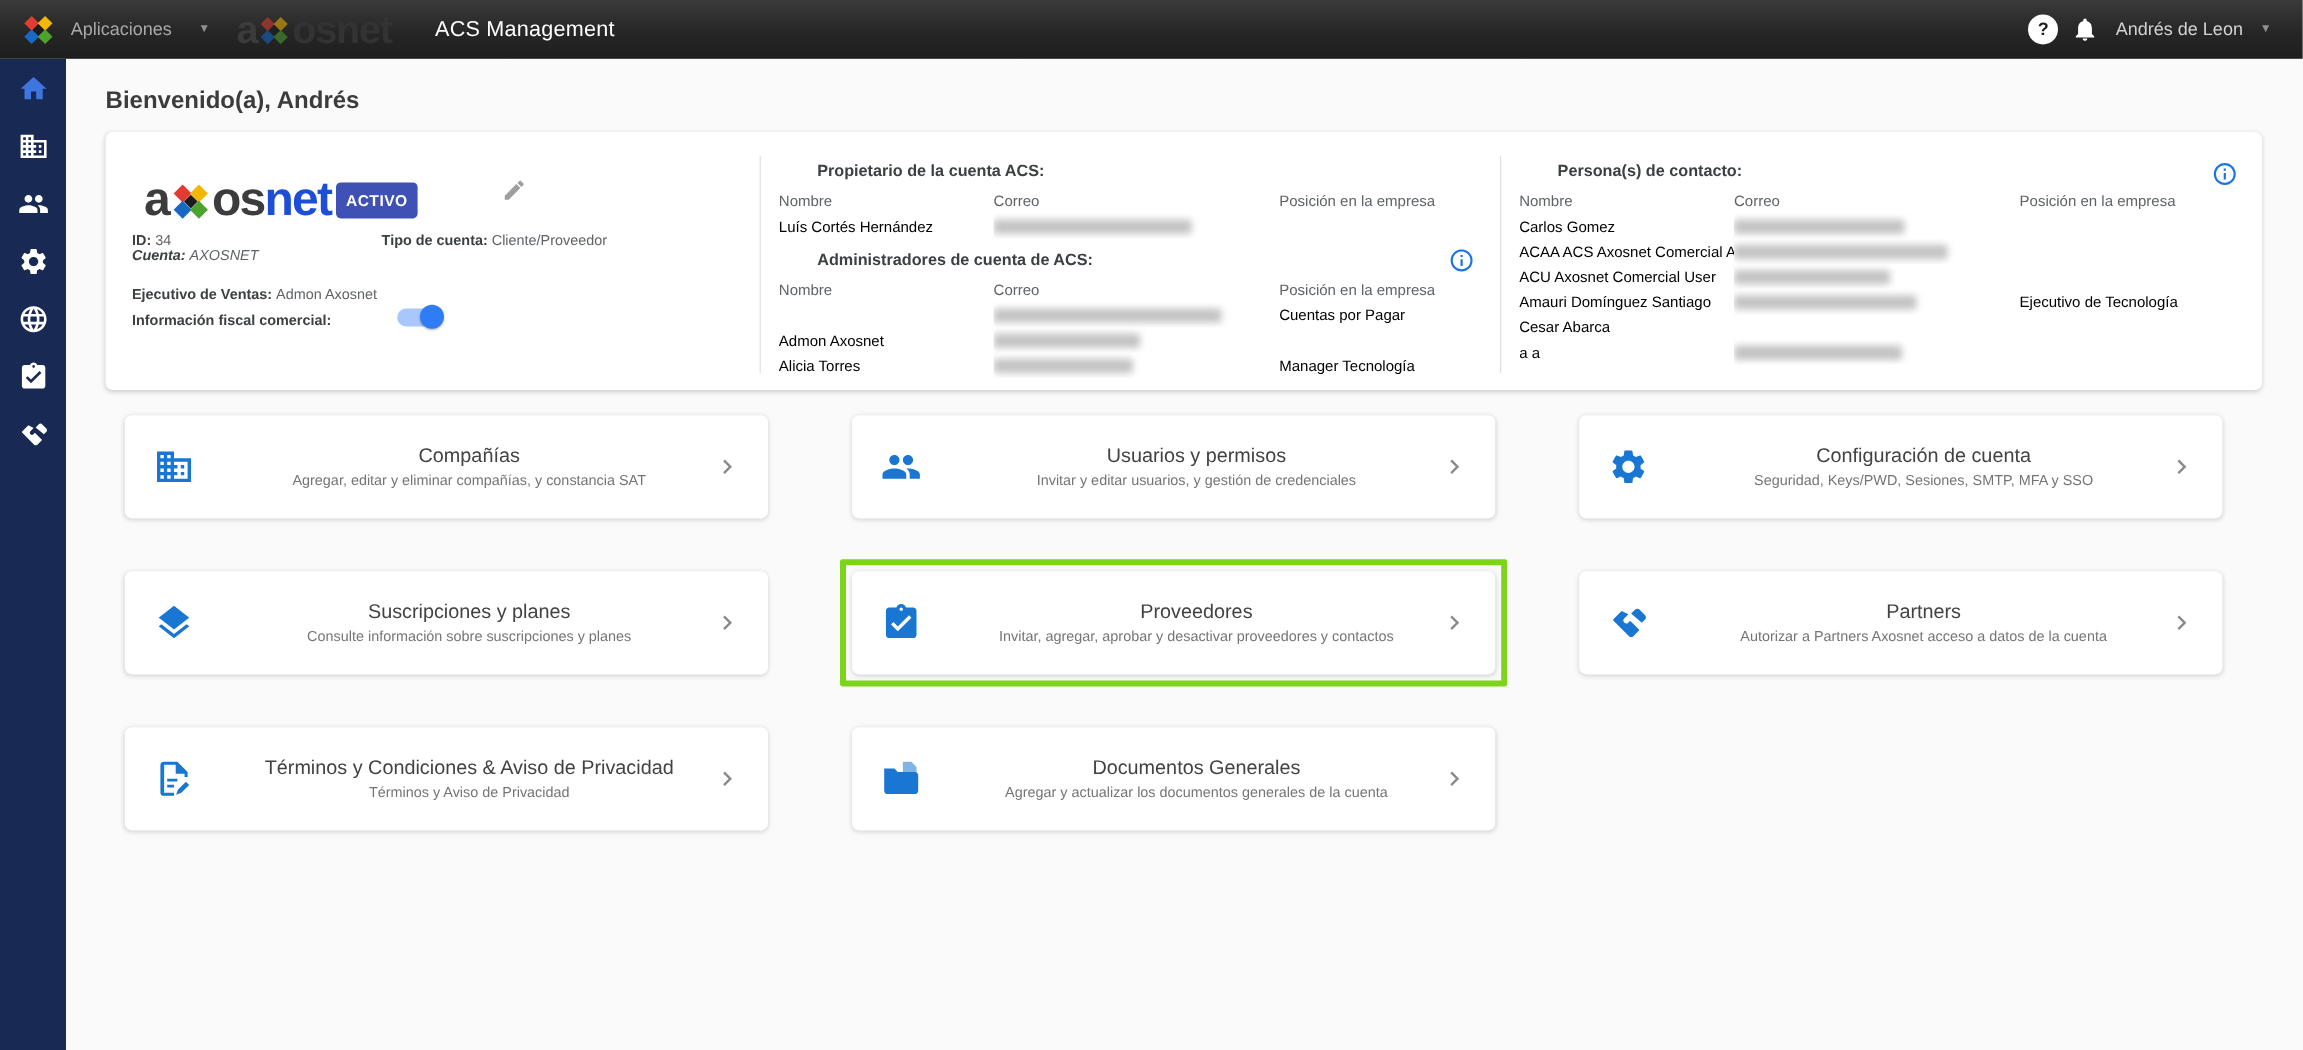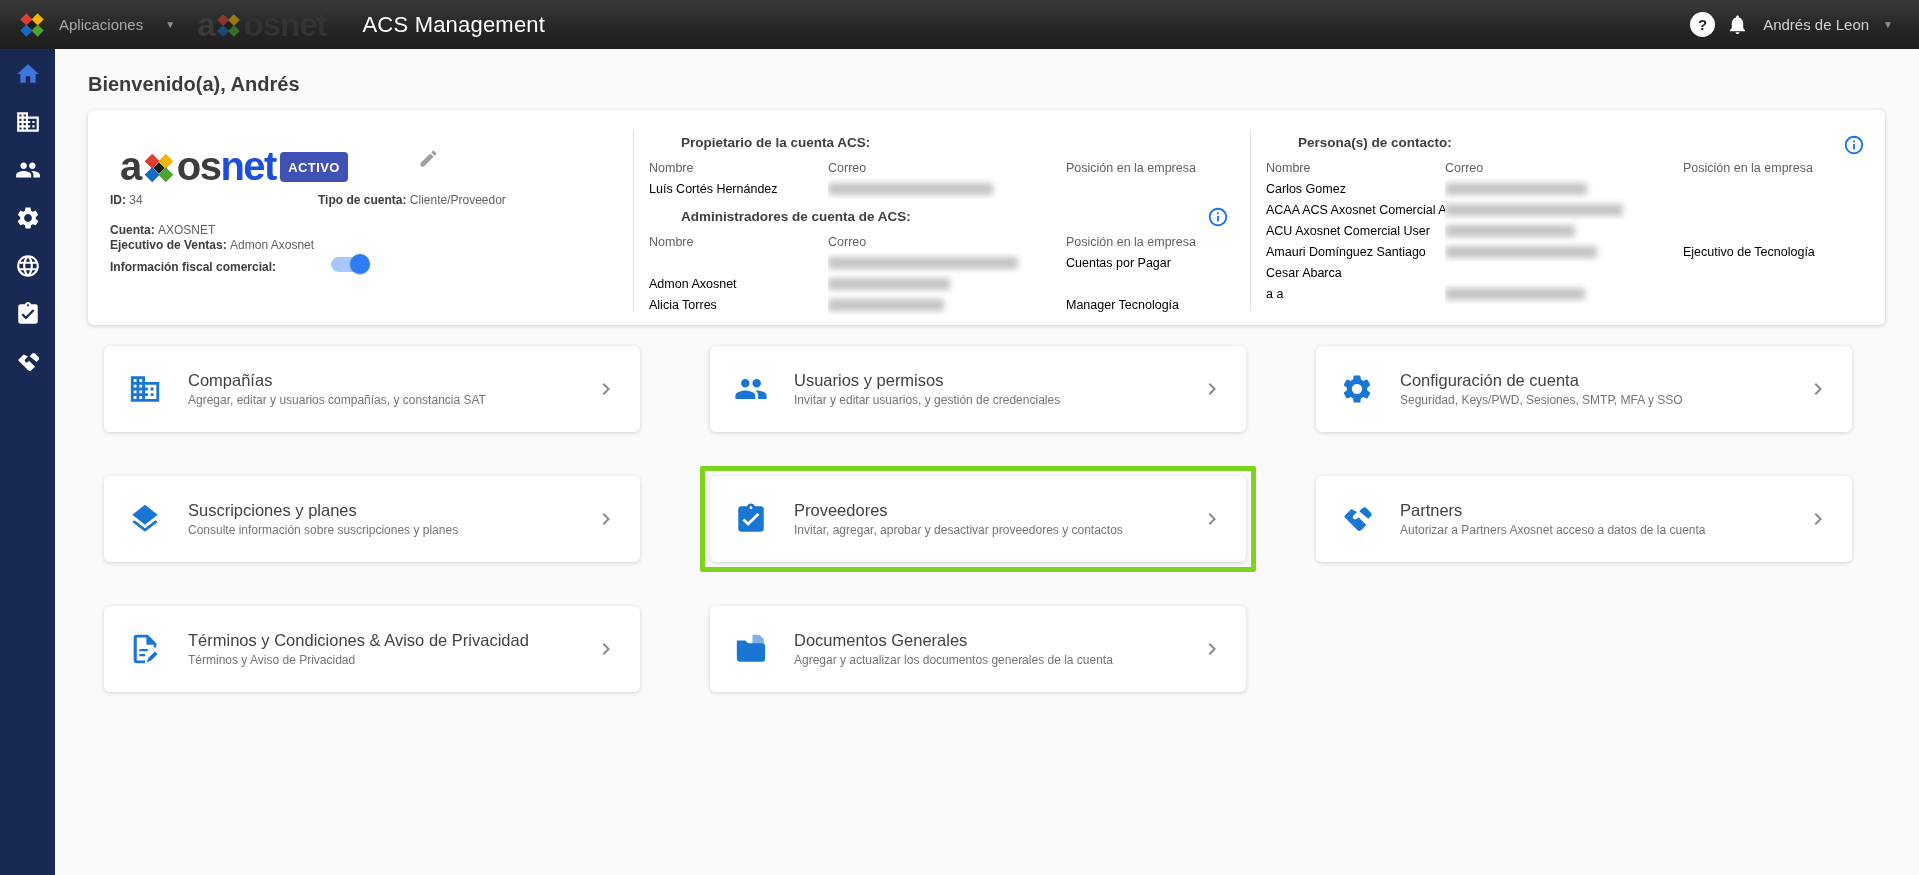--- a/index.html
+++ b/index.html
@@ -6,21 +6,21 @@
   html,body { width:1919px; height:875px; overflow:hidden; font-family:"Liberation Sans",sans-serif; background:#fafafa; }
 
   
   .topbar { position:relative; height:49px; background:linear-gradient(180deg,#3a3a3a 0%,#262626 55%,#1e1e1e 100%); display:flex; align-items:center; z-index:5; }
   .tb-logo { width:28px; height:28px; margin-left:18px; flex:none; }
   .apps { margin-left:13px; color:#a9a9a9; font-size:15px; cursor:pointer; display:flex; align-items:center; gap:22px; }
   .caret { font-size:10px; color:#8f8f8f; }
   .watermark { margin-left:22px; display:flex; align-items:center; font-size:33px; font-weight:bold; color:#3b3b3b; letter-spacing:-1px; }
   .watermark .wm-x { width:27px; height:27px; opacity:.55; margin:2px 1px 0; }
   .watermark .wm-net { color:#333; }
-  .app-title { margin-left:36px; color:#fff; font-size:22px; font-weight:500; letter-spacing:.2px; }
+  .app-title { margin-left:36px; color:#fff; font-size:18px; font-weight:500; letter-spacing:.2px; }
   .tb-right { margin-left:auto; display:flex; align-items:center; margin-right:26px; }
   .help-circle { width:25px; height:25px; border-radius:50%; background:#fff; color:#1f1f1f; font-weight:bold; font-size:15px; display:flex; align-items:center; justify-content:center; cursor:pointer; }
   .bell { width:23px; height:23px; margin-left:11px; fill:#fff; cursor:pointer; }
   .user { margin-left:14px; color:#d2d2d2; font-size:15px; display:flex; align-items:center; gap:14px; cursor:pointer; }
 
   
   .sidebar { position:absolute; left:0; top:49px; width:55px; height:826px; background:#182a53; display:flex; flex-direction:column; align-items:center; padding-top:12px; gap:22px; z-index:4; }
   .sb-item { width:26px; height:26px; cursor:pointer; }
   .sb-item svg { width:26px; height:26px; fill:#fff; }
   .sb-item.active svg { fill:#3e76e0; }
@@ -49,21 +49,21 @@
   .tbl { display:grid; grid-template-columns:179px 238px 1fr; }
   .tbl > div { height:21px; display:flex; align-items:center; font-size:12.5px; color:#000000; white-space:nowrap; overflow:hidden; }
   .tbl .hdr { color:#5f6368; }
   .blur-bar { height:12px; background:#b5b5b5; border-radius:2px; filter:blur(3px); opacity:.8; }
   .info-ic { width:22px; height:22px; fill:#1a73e8; cursor:pointer; }
   .info-mid { position:absolute; left:574px; top:96px; }
   .info-right { position:absolute; right:20px; top:24px; }
   .sec-gap { height:10px; }
 
   
-  .grid { position:absolute; left:49px; top:297px; width:1748px; display:grid; grid-template-columns:repeat(3,536px); column-gap:70px; row-gap:44px; }
+  .grid { position:absolute; left:49px; top:297px; width:1748px; display:grid; grid-template-columns:repeat(3,536px); column-gap:70px; row-gap:44px;text-align:center; }
   .nav-card { position:relative; height:86px; background:#fff; border-radius:6px; box-shadow:0 1px 4px rgba(0,0,0,.16); display:flex; align-items:center; padding:0 22px 0 24px; cursor:pointer; }
   .nc-icon { width:34px; height:34px; flex:none; fill:#1976d2; color:#1976d2; }
   .nc-text { margin-left:26px; flex:1; min-width:0; }
   .nc-title { font-size:16.5px; color:#424242; }
   .nc-sub { font-size:12px; color:#757575; margin-top:3px; white-space:nowrap; overflow:hidden; }
   .nc-chev { width:24px; height:24px; fill:#8a8a8a; flex:none; }
   .nav-card.highlighted::after { content:""; position:absolute; inset:-10px; border:5px solid #7dd41c; border-radius:2px; pointer-events:none; }
 </style>
 </head>
 <body>
@@ -193,21 +193,21 @@
         <span>os</span>
         <span class="br-net">net</span>
       </div>
       <span class="badge">ACTIVO</span>
       <svg class="edit-pencil">
           <use href="#i-pencil"></use>
         </svg>
 
       <div class="fld" style="left:22px; top:83px;"><b>ID:</b>&nbsp;<span>34</span></div>
       <div class="fld" style="left:230px; top:83px;"><b>Tipo de cuenta:</b>&nbsp;<span>Cliente/Proveedor</span></div>
-      <div class="fld" style="left:22px; top:113px;"><b>Cuenta:</b>&nbsp;<span>AXOSNET</span></div>
+      <div class="fld" style="left:22px; top:96px;font-style:italic;"><b>Cuenta:</b>&nbsp;<span>AXOSNET</span></div>
       <div class="fld" style="left:22px; top:128px;"><b>Ejecutivo de Ventas:</b>&nbsp;<span>Admon Axosnet</span></div>
       <div class="fld" style="left:22px; top:150px;"><b>Información fiscal comercial:</b></div>
       <div class="toggle">
           <div class="knob"></div>
         </div>
     </div>
 
     <div class="vdiv" style="left:545px;"></div>
 
     <div class="acct-col2">
@@ -292,21 +292,21 @@
     </div>
   </div>
 
   <div class="grid">
     <div class="nav-card">
       <svg class="nc-icon">
           <use href="#i-building"></use>
         </svg>
       <div class="nc-text">
           <div class="nc-title">Compañías</div>
-          <div class="nc-sub">Agregar, editar y usuarios compañías, y constancia SAT</div>
+          <div class="nc-sub">Agregar, editar y eliminar compañías, y constancia SAT</div>
         </div>
       <svg class="nc-chev">
           <use href="#i-chev"></use>
         </svg>
     </div>
     <div class="nav-card">
       <svg class="nc-icon">
           <use href="#i-users"></use>
         </svg>
       <div class="nc-text">

